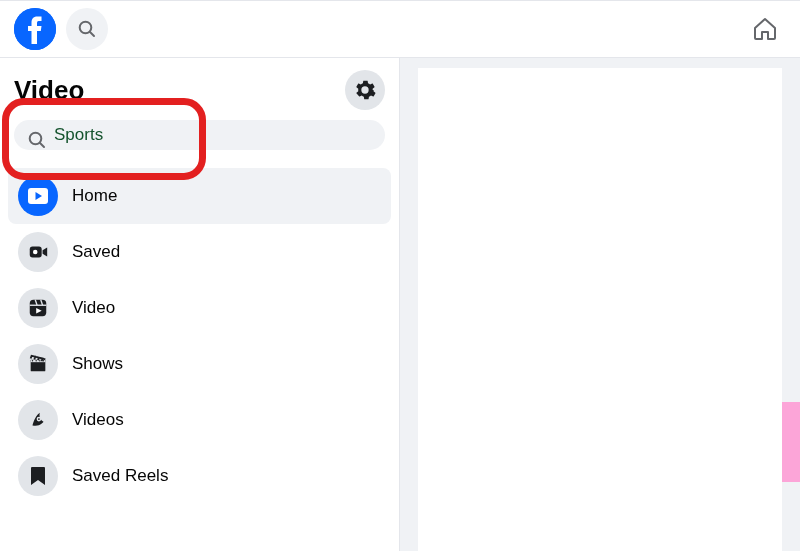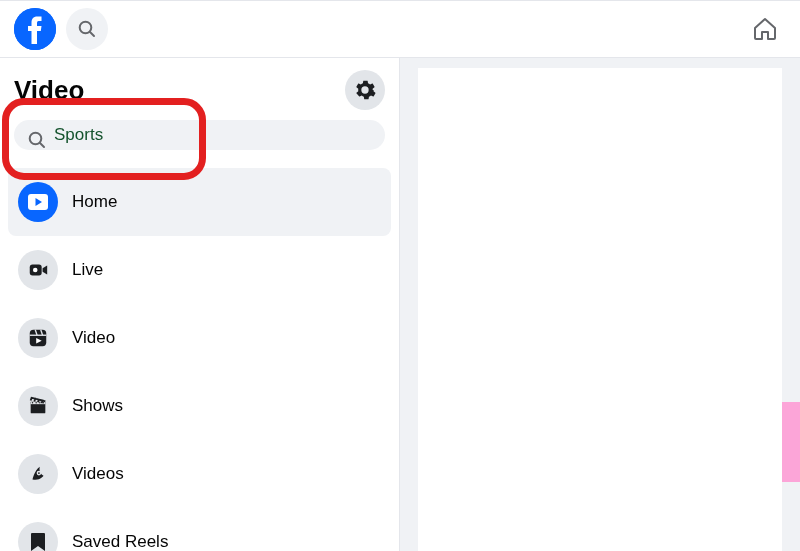--- a/index.html
+++ b/index.html
@@ -109,21 +109,21 @@
     height: 82px;
     border: 7px solid #e32020;
     border-radius: 22px;
     pointer-events: none;
     z-index: 10;
   }
   .nav-list { padding-top: 4px; }
   .nav-item {
     display: flex;
     align-items: center;
-    height: 68px;
+    height: 56px;
     padding: 0 10px;
     border-radius: 8px;
     cursor: pointer;
     gap: 14px;
   }
   .nav-item.active { background: #f0f2f5; }
   .nav-icon {
     width: 40px;
     height: 40px;
     border-radius: 50%;
@@ -221,21 +221,21 @@
       </div>
 
       <div class="nav-item">
         <div class="nav-icon">
           <svg width="22" height="22" viewBox="0 0 24 24">
             <rect x="3" y="6" width="13" height="12" rx="3" fill="#1c1e21"></rect>
             <path d="M 17 10 L 22 7 L 22 17 L 17 14 Z" fill="#1c1e21"></path>
             <circle cx="9" cy="12" r="2.5" fill="#fff"></circle>
           </svg>
         </div>
-        <span class="nav-label">Live</span>
+        <span class="nav-label">Saved</span>
       </div>
 
       <div class="nav-item">
         <div class="nav-icon">
           <svg width="22" height="22" viewBox="0 0 24 24">
             <rect x="3" y="3" width="18" height="18" rx="4" fill="#1c1e21"></rect>
             <line x1="3" y1="9" x2="21" y2="9" stroke="#e2e5e9" stroke-width="1.5"></line>
             <line x1="9" y1="3" x2="11" y2="9" stroke="#e2e5e9" stroke-width="1.5"></line>
             <line x1="15" y1="3" x2="17" y2="9" stroke="#e2e5e9" stroke-width="1.5"></line>
             <path d="M 10 12 L 16 15 L 10 18 Z" fill="#fff"></path>

